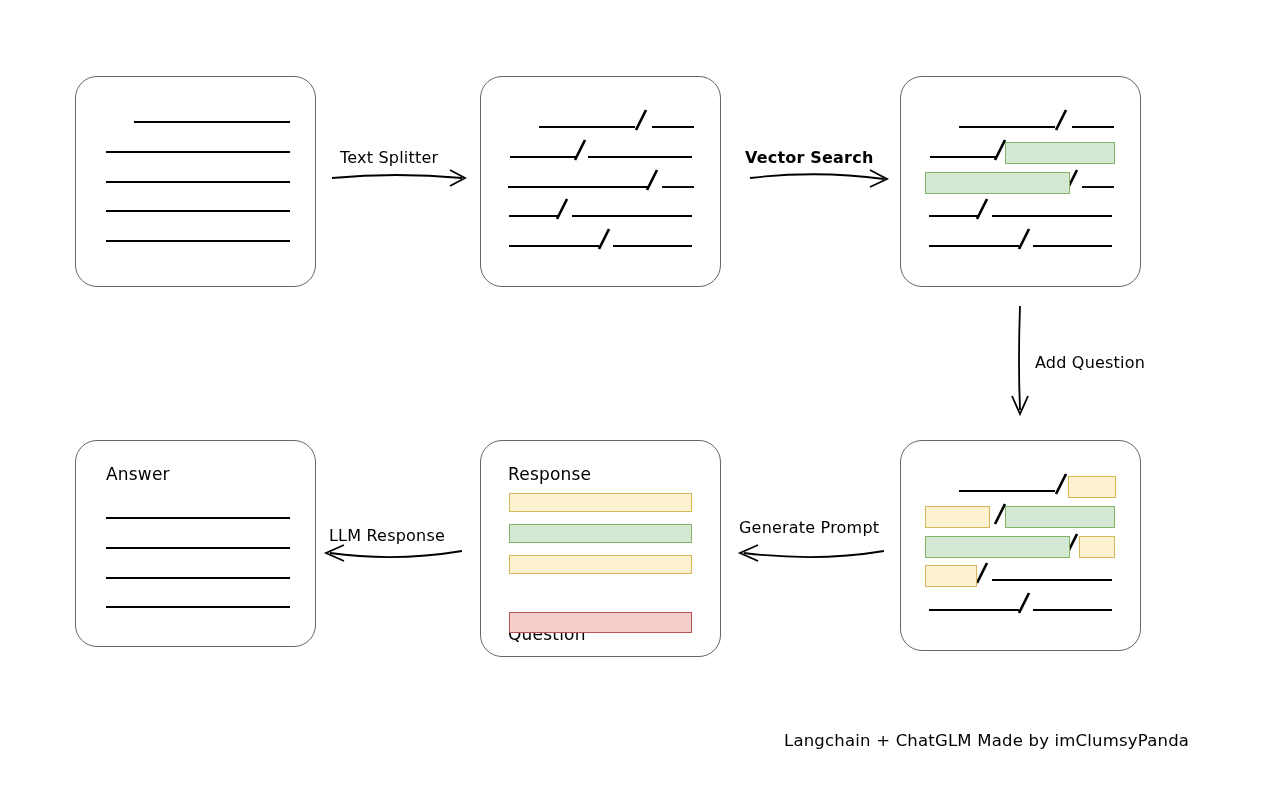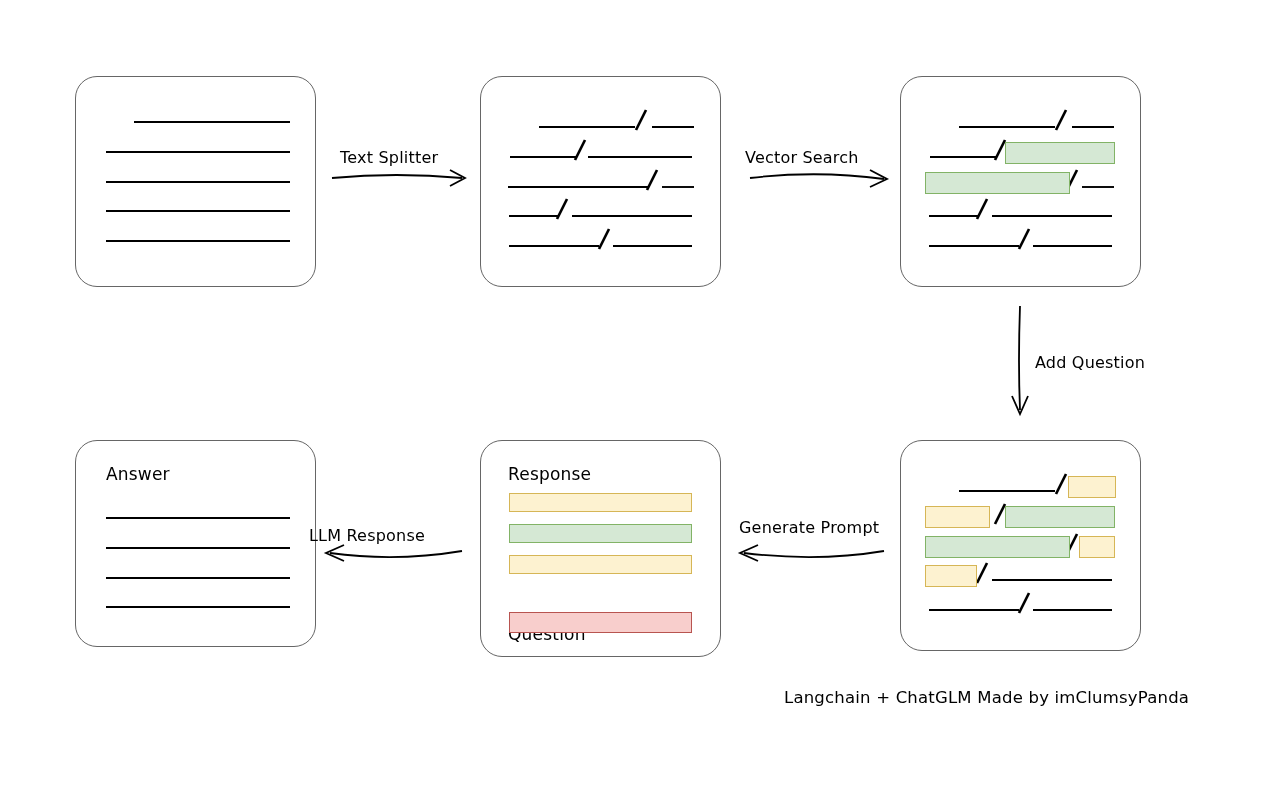--- a/index.html
+++ b/index.html
@@ -43,20 +43,21 @@
     color: #000000;
     white-space: nowrap;
     text-align: right;
   }
   .footer-text {
     position: absolute;
     font-size: 16.5px;
     letter-spacing: 0.2px;
     color: #000000;
     white-space: nowrap;
+    margin-top: 43px;
   }
   svg.lines {
     position: absolute;
     left: 0; top: 0;
     width: 1262px;
     height: 792px;
     pointer-events: none;
   }
   .seg-line {
     stroke: #000000;
@@ -104,27 +105,27 @@
   <div class="node" style="left:75px; top:440px; width:241px; height:207px;"></div>
 
   <div class="node-label" style="left:106px; top:464px;">Answer</div>
 
   <div class="node-label" style="left:508px; top:464px;">Response</div>
 
   <div class="node-label" style="left:508px; top:584px;margin-top:40px;">Question</div>
 
   <div class="arrow-label" style="left:340px; top:148px;">Text Splitter</div>
 
-  <div class="arrow-label" style="left:745px; top:148px;">Vector Search</div>
+  <div class="arrow-label" style="left:745px; top:148px;font-weight:bold;">Vector Search</div>
 
   <div class="arrow-label" style="left:1035px; top:353px;">Add Question</div>
 
   <div class="arrow-label" style="left:739px; top:518px;">Generate Prompt</div>
 
-  <div class="arrow-label" style="left:309px; top:526px;">LLM Response</div>
+  <div class="arrow-label" style="left:329px; top:526px;">LLM Response</div>
 
   <div class="footer-text" style="left:784px; top:688px;">Langchain + ChatGLM Made by imClumsyPanda</div>
 
   <svg class="lines" viewBox="0 0 1262 792">
     <g id="svg-generated">
         <line x1="134" y1="122" x2="290" y2="122" class="seg-line"></line>
         <line x1="106" y1="152" x2="290" y2="152" class="seg-line"></line>
         <line x1="106" y1="182" x2="290" y2="182" class="seg-line"></line>
         <line x1="106" y1="211" x2="290" y2="211" class="seg-line"></line>
         <line x1="106" y1="241" x2="290" y2="241" class="seg-line"></line>

